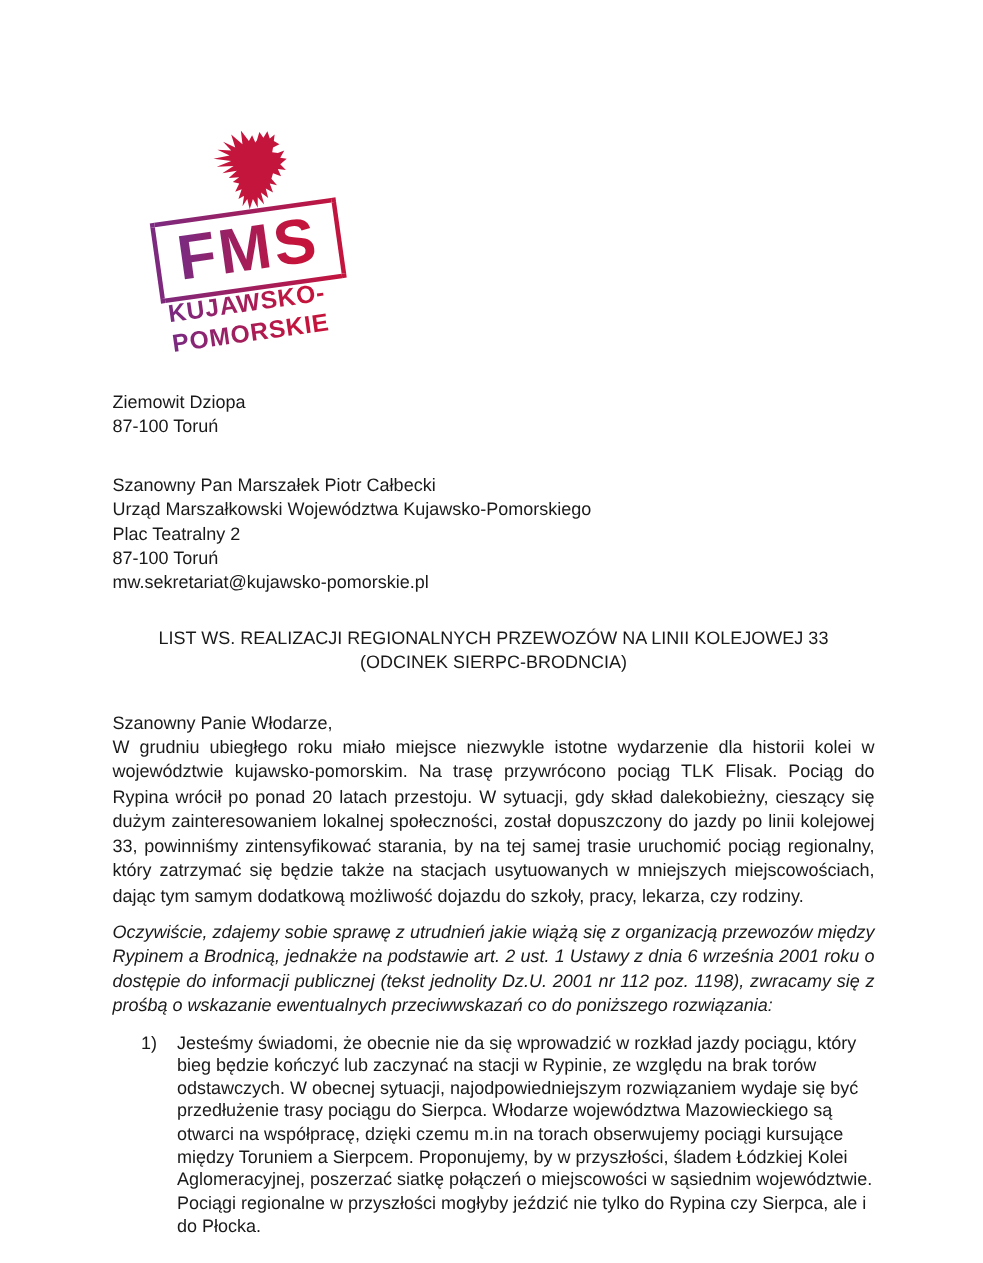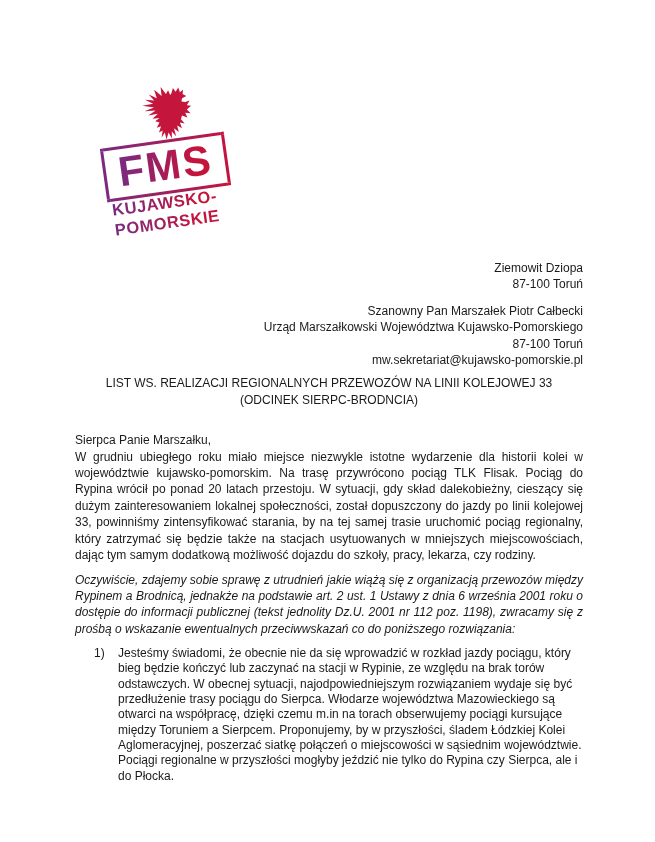--- a/index.html
+++ b/index.html
@@ -68,24 +68,24 @@
     transform: rotate(-8deg);
     transform-origin: left top;
     font-size: 16.5px;
     font-weight: bold;
     letter-spacing: 0.5px;
     line-height: 19.5px;
     white-space: nowrap;
   }
   
   .block { line-height: 16.4px; }
-  .sender { margin-top: 15px; text-align: right; }
-  .recipient { margin-top: 10px; text-align: right; }
+  .sender { margin-top: 15px; }
+  .recipient { margin-top: 22px; }
   .subject {
-    margin-top: 7px;
+    margin-top: 20px;
     text-align: center;
     text-transform: none;
   }
   .salutation-par { margin-top: 24px; text-align: justify; }
   .par2 { margin-top: 8px; text-align: justify; font-style: italic; }
   .num-list { margin-top: 9px; }
   .list-row {
     position: relative;
     padding-left: 43px;
     line-height: 15.3px;
@@ -119,28 +119,29 @@
     </div>
 
     <div class="block sender">
       <span class="line">Ziemowit Dziopa</span>
       <span class="line">87-100 Toruń</span>
     </div>
 
     <div class="block recipient">
       <span class="line">Szanowny Pan Marszałek Piotr Całbecki</span>
       <span class="line">Urząd Marszałkowski Województwa Kujawsko-Pomorskiego</span>
+      <span class="line">Plac Teatralny 2</span>
       <span class="line">87-100 Toruń</span>
       <span class="line">mw.sekretariat@kujawsko-pomorskie.pl</span>
     </div>
 
     <div class="block subject">LIST WS. REALIZACJI REGIONALNYCH PRZEWOZÓW NA LINII KOLEJOWEJ 33 (ODCINEK SIERPC-BRODNCIA)</div>
 
     <div class="block salutation-par">
-      <span class="line">Sierpca Panie Marszałku,</span>
+      <span class="line">Szanowny Panie Włodarze,</span>
       <span>W grudniu ubiegłego roku miało miejsce niezwykle istotne wydarzenie dla historii kolei w województwie kujawsko-pomorskim. Na trasę przywrócono pociąg TLK Flisak. Pociąg do Rypina wrócił po ponad 20 latach przestoju. W sytuacji, gdy skład dalekobieżny, cieszący się dużym zainteresowaniem lokalnej społeczności, został dopuszczony do jazdy po linii kolejowej 33, powinniśmy zintensyfikować starania, by na tej samej trasie uruchomić pociąg regionalny, który zatrzymać się będzie także na stacjach usytuowanych w mniejszych miejscowościach, dając tym samym dodatkową możliwość dojazdu do szkoły, pracy, lekarza, czy rodziny.</span>
     </div>
 
     <div class="block par2">
       <span>Oczywiście, zdajemy sobie sprawę z utrudnień jakie wiążą się z organizacją przewozów między Rypinem a Brodnicą, jednakże na podstawie art. 2 ust. 1 Ustawy z dnia 6 września 2001 roku o dostępie do informacji publicznej (tekst jednolity Dz.U. 2001 nr 112 poz. 1198), zwracamy się z prośbą o wskazanie ewentualnych przeciwwskazań co do poniższego rozwiązania:</span>
     </div>
 
     <div class="num-list">
       <div class="list-row">
         <span class="list-marker">1)</span>

